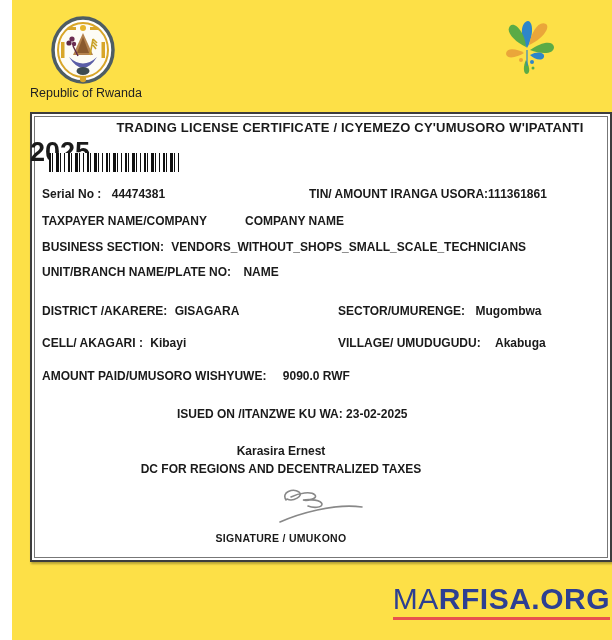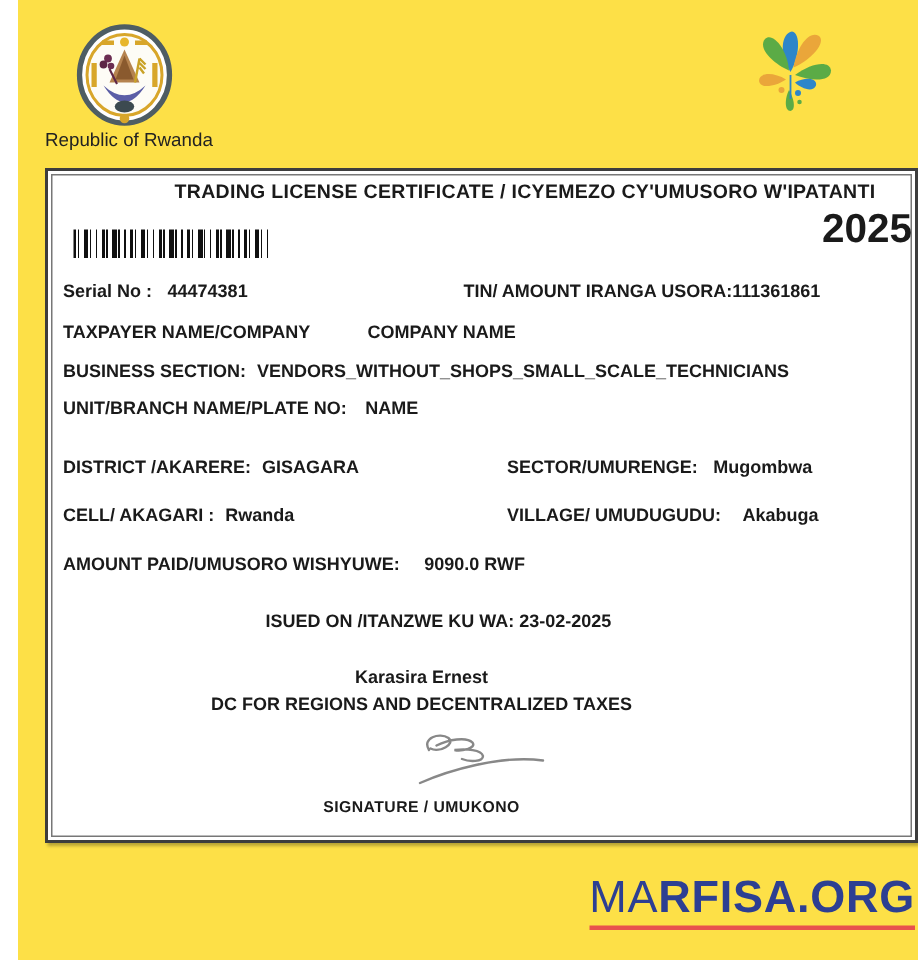--- a/index.html
+++ b/index.html
@@ -15,21 +15,21 @@
     position:absolute;left:18px;top:112px;width:578px;height:446px;
     border:2px solid #3d3d3d;background:#fff;
     box-shadow:1px 2px 2px rgba(0,0,0,0.28);
   }
   .cert-inner{position:absolute;inset:2px;border:1px solid #777;}
   .cert-title{
     position:absolute;left:18px;top:120px;width:568px;text-align:center;
     font-size:13px;font-weight:700;letter-spacing:0.2px;padding-left:36px;
   }
   .cert-year{
-    position:absolute;left:18px;top:138px;width:578px;text-align:right;
+    position:absolute;left:18px;top:138px;width:578px;text-align:left;
     font-size:27px;font-weight:700;line-height:1.1;
   }
   .barcode{
     position:absolute;left:37px;top:153px;width:133px;height:19px;
     background:repeating-linear-gradient(90deg,
       #101010 0px,#101010 2px,#fff 2px,#fff 3px,
       #101010 3px,#101010 4px,#fff 4px,#fff 7px,
       #101010 7px,#101010 10px,#fff 10px,#fff 11px,
       #101010 11px,#101010 12px,#fff 12px,#fff 15px,
       #101010 15px,#101010 16px,#fff 16px,#fff 19px);
@@ -122,21 +122,21 @@
     <span>DISTRICT /AKARERE:</span>
     <span style="margin-left:4px;">GISAGARA</span>
     <span class="abs" style="left:296px;">
       <span>SECTOR/UMURENGE:</span>
       <span style="margin-left:7px;">Mugombwa</span>
     </span>
   </div>
 
   <div class="row lbl" style="top:336px;width:560px;">
     <span>CELL/ AKAGARI :</span>
-    <span style="margin-left:4px;">Rwanda</span>
+    <span style="margin-left:4px;">Kibayi</span>
     <span class="abs" style="left:296px;">
       <span>VILLAGE/ UMUDUGUDU:</span>
       <span style="margin-left:11px;">Akabuga</span>
     </span>
   </div>
 
   <div class="row lbl" style="top:369px;">
     <span>AMOUNT PAID/UMUSORO WISHYUWE:</span>
     <span style="margin-left:13px;">9090.0 RWF</span>
   </div>

